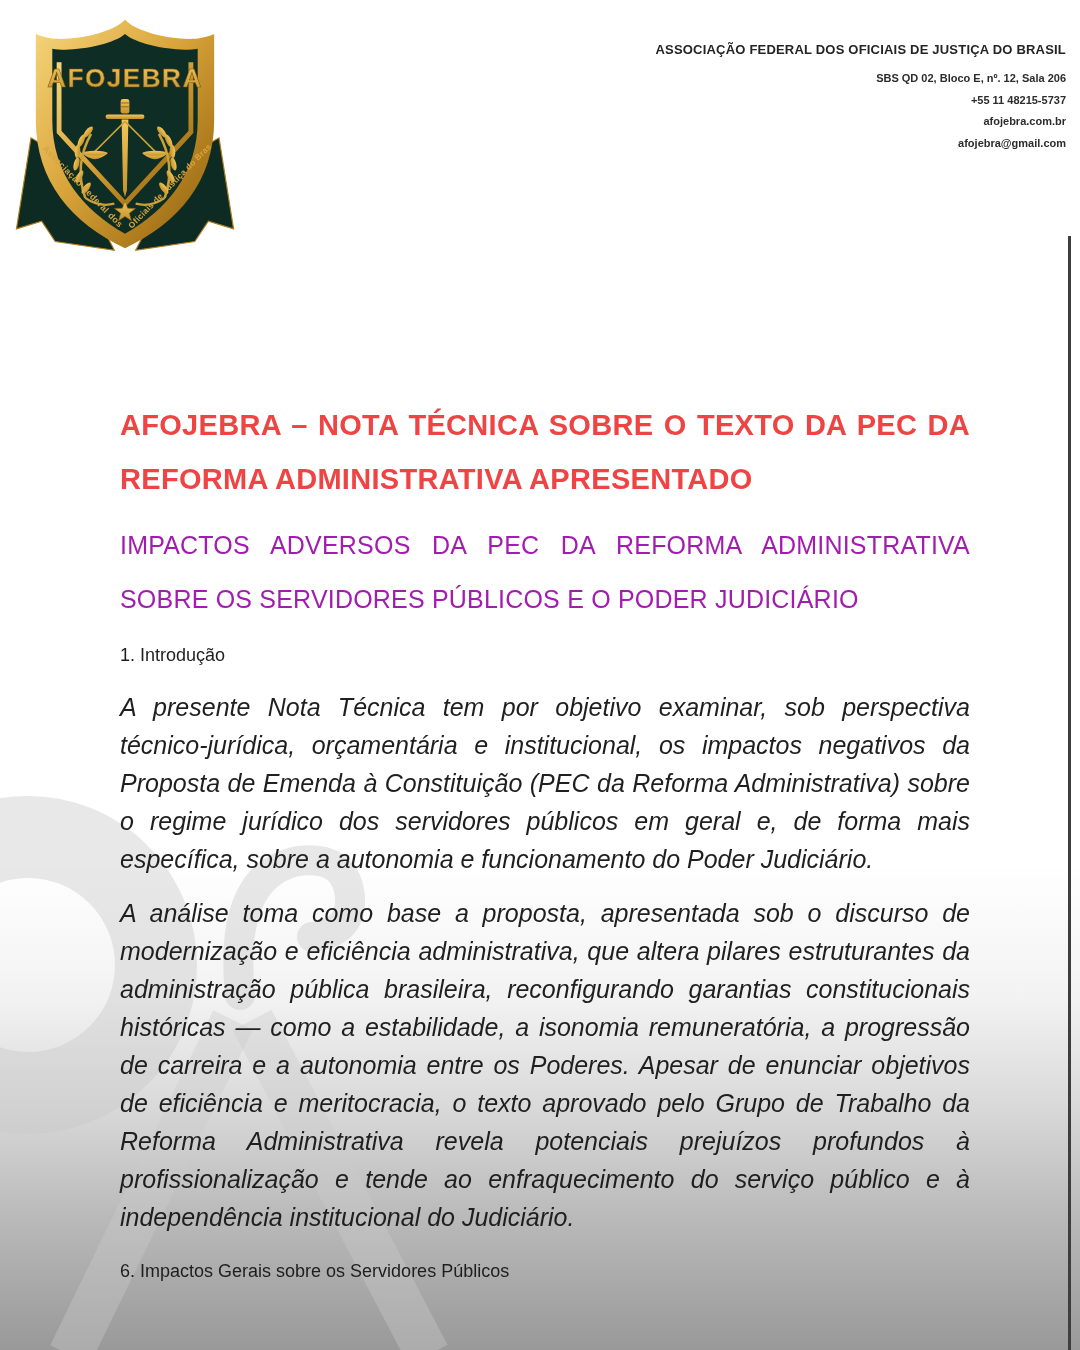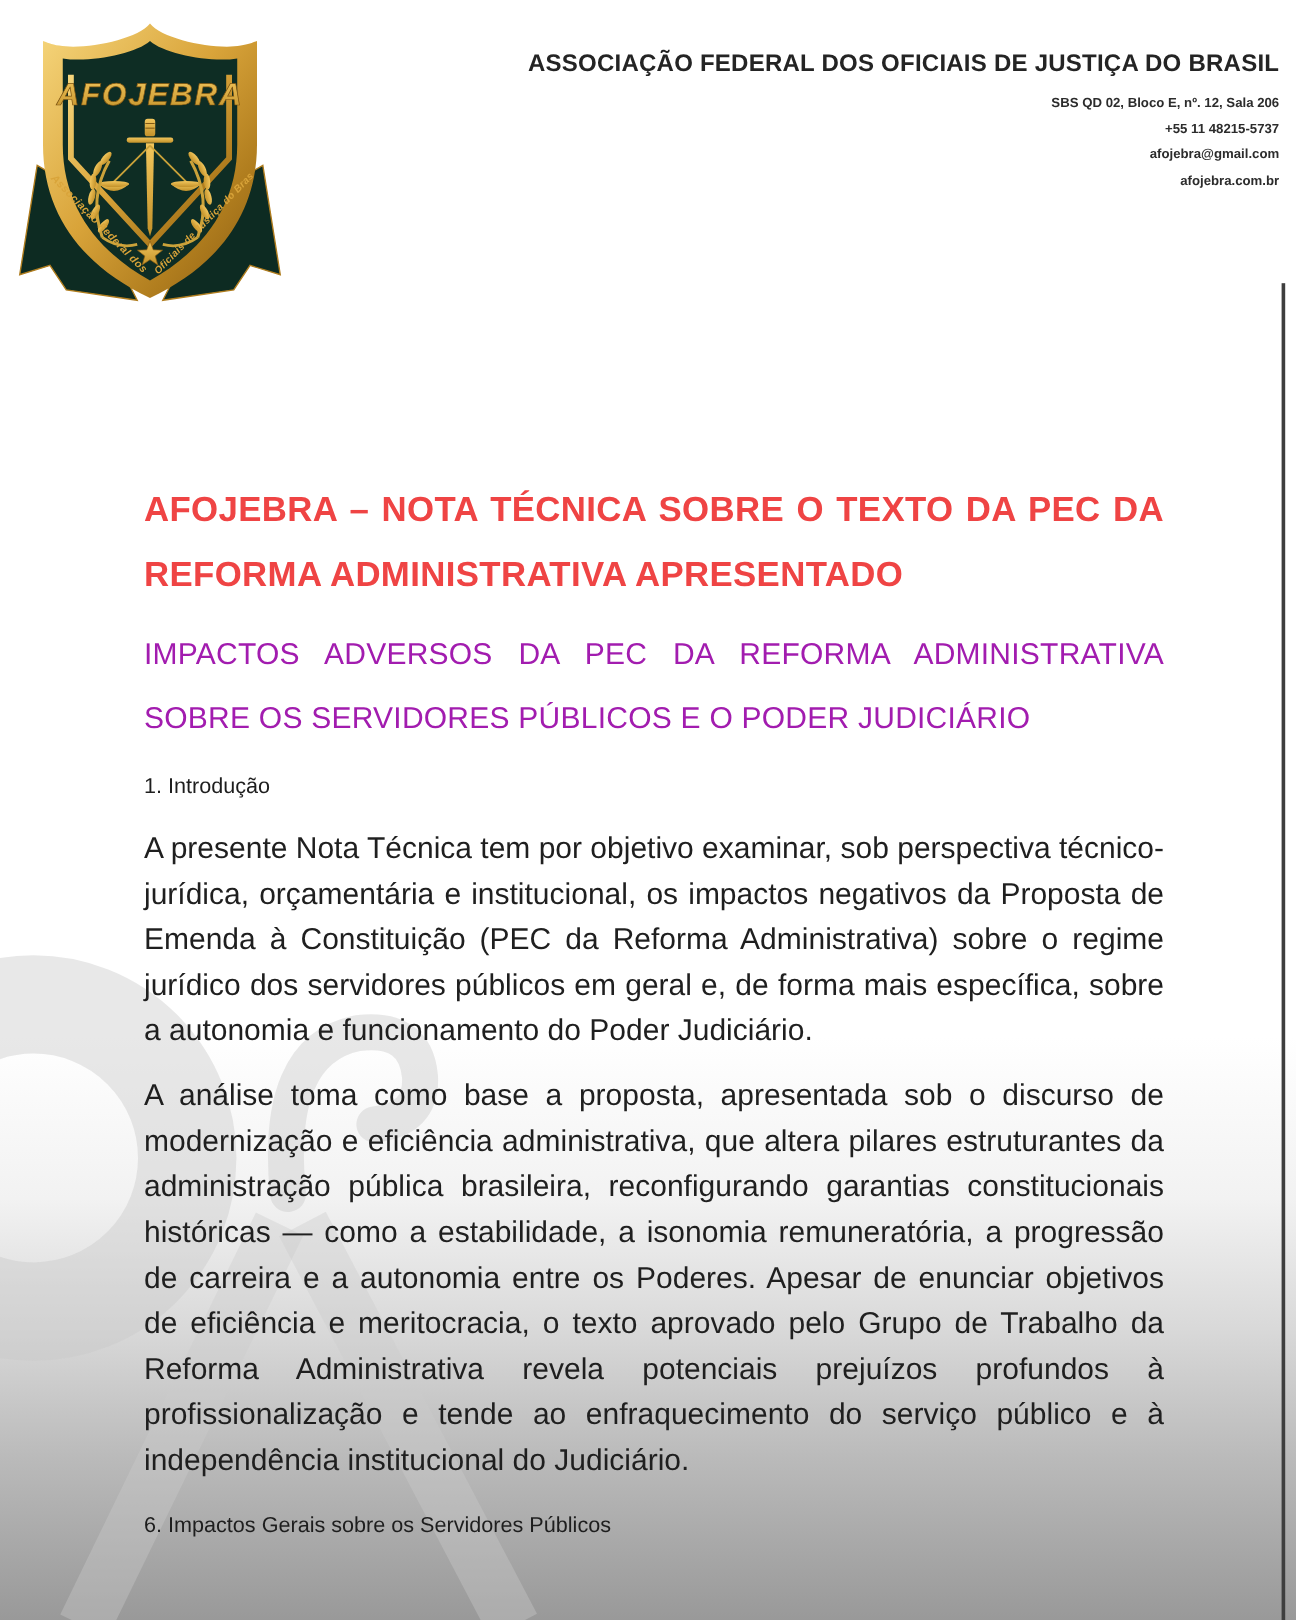--- a/index.html
+++ b/index.html
@@ -27,29 +27,29 @@
     position: absolute;
     left: 1068px; top: 236px;
     width: 3px; height: 1114px;
     background: #3e3e3e;
   }
 
   
   .logo-wrap {
     position: absolute;
     left: 10px; top: 6px;
-    width: 230px; height: 252px; font-style: italic;
+    width: 230px; height: 252px;
   }
   .org-block {
     position: absolute;
     top: 42px; right: 14px;
     text-align: right;
   }
   .org-name {
-    font-size: 20px;
+    font-size: 13px;
     font-weight: 600;
     letter-spacing: 0.2px;
     color: #242424;
     margin-bottom: 11px;
   }
   .addr-line {
     font-size: 11px;
     line-height: 21.5px;
     color: #2c2c2c;
     font-weight: bold;
@@ -86,20 +86,21 @@
     color: #1e1e1e;
     margin-bottom: 14px;
   }
   .para {
     font-size: 25px;
     line-height: 38px;
     font-weight: 400;
     color: #1f1f1f;
     text-align: justify;
     margin-bottom: 16px;
+    font-style: italic;
   }
 </style>
 </head>
 <body>
 
 <svg class="watermark" viewBox="0 0 580 560" aria-hidden="true">
   <circle cx="38" cy="170" r="128" fill="none" stroke="#c7c7c7" stroke-width="82" opacity="0.42"></circle>
   <path d="M 250 200 Q 238 80 308 66 Q 356 60 360 102 Q 362 138 322 142" fill="none" stroke="#c9c9c9" stroke-width="30" stroke-linecap="round" opacity="0.42"></path>
   <path d="M 243 225 L 80 560" stroke="#cccccc" stroke-width="44" opacity="0.38"></path>
   <path d="M 262 225 L 438 560" stroke="#cccccc" stroke-width="44" opacity="0.38"></path>
@@ -175,22 +176,22 @@
     <text font-size="8.6" font-family="Liberation Sans, sans-serif" fill="#d9a43a" font-weight="bold" letter-spacing="0.3">
       <textPath href="#ribRpath" startOffset="0">Oficiais de Justiça do Brasil</textPath>
     </text>
   </svg>
 </div>
 
 <div class="org-block">
   <div class="org-name">ASSOCIAÇÃO FEDERAL DOS OFICIAIS DE JUSTIÇA DO BRASIL</div>
   <div class="addr-line">SBS QD 02, Bloco E, nº. 12, Sala 206</div>
   <div class="addr-line">+55 11 48215-5737</div>
+  <div class="addr-line">afojebra.com.br</div>
   <div class="addr-line">afojebra@gmail.com</div>
-  <div class="addr-line">afojebra.com.br</div>
 </div>
 
 <main class="content">
   <h1 class="doc-title">AFOJEBRA – NOTA TÉCNICA SOBRE O TEXTO DA PEC DA REFORMA ADMINISTRATIVA APRESENTADO</h1>
   <h2 class="doc-subtitle">IMPACTOS ADVERSOS DA PEC DA REFORMA ADMINISTRATIVA SOBRE OS SERVIDORES PÚBLICOS E O PODER JUDICIÁRIO</h2>
 
   <h3 class="sec-heading">1. Introdução</h3>
   <p class="para">A presente Nota Técnica tem por objetivo examinar, sob perspectiva técnico-jurídica, orçamentária e institucional, os impactos negativos da Proposta de Emenda à Constituição (PEC da Reforma Administrativa) sobre o regime jurídico dos servidores públicos em geral e, de forma mais específica, sobre a autonomia e funcionamento do Poder Judiciário.</p>
   <p class="para">A análise toma como base a proposta, apresentada sob o discurso de modernização e eficiência administrativa, que altera pilares estruturantes da administração pública brasileira, reconfigurando garantias constitucionais históricas — como a estabilidade, a isonomia remuneratória, a progressão de carreira e a autonomia entre os Poderes. Apesar de enunciar objetivos de eficiência e meritocracia, o texto aprovado pelo Grupo de Trabalho da Reforma Administrativa revela potenciais prejuízos profundos à profissionalização e tende ao enfraquecimento do serviço público e à independência institucional do Judiciário.</p>
 

